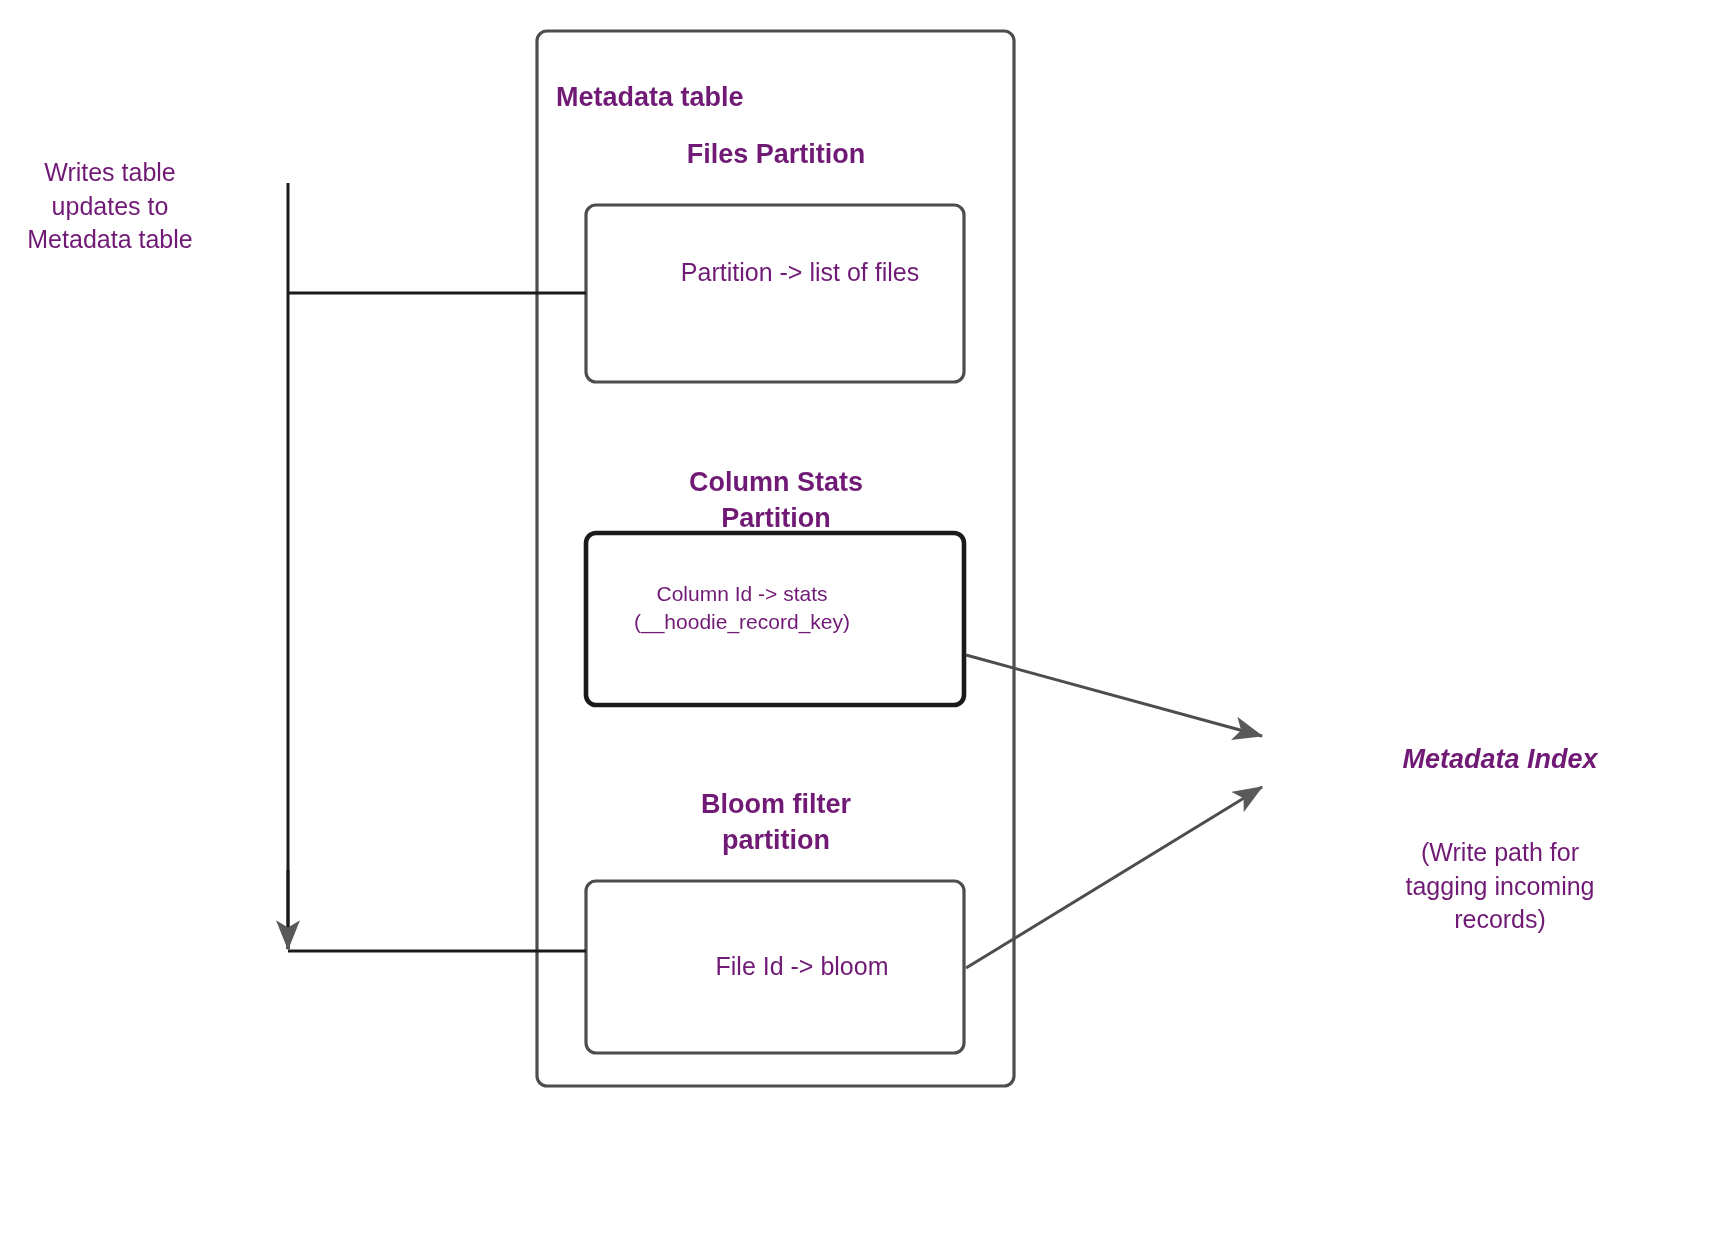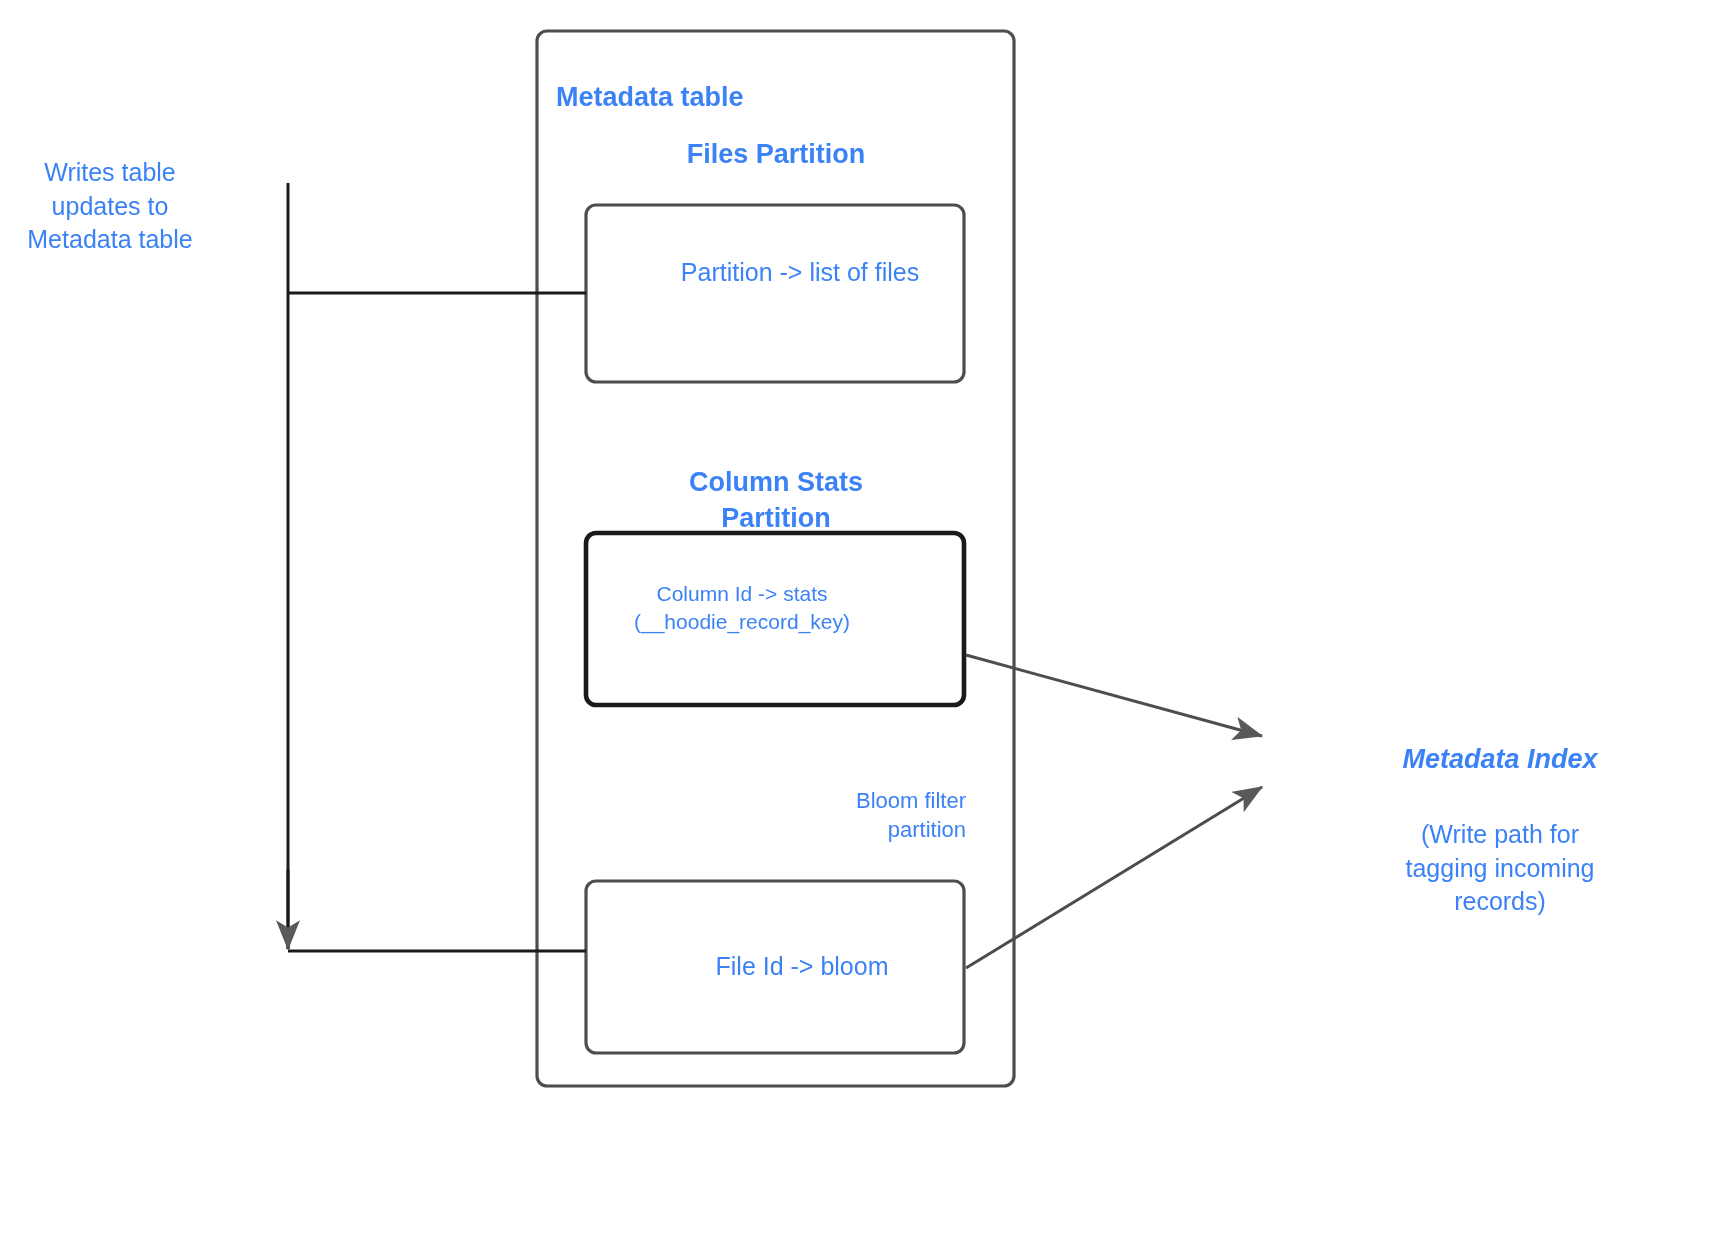--- a/index.html
+++ b/index.html
@@ -26,21 +26,21 @@
     height: 1244px;
     pointer-events: none;
   }
 
   
   .txt {
     position: absolute;
     text-align: center;
     line-height: 1.34;
     white-space: pre-line;
-    color: #3b82f6;
+    color: #701a75;
   }
   .lbl-writes {
     left: 10px;
     top: 156px;
     width: 200px;
     font-size: 25px;
     font-weight: 400;
   }
   .ttl-metadata-table {
     left: 556px;
@@ -62,23 +62,22 @@
     top: 436px;
     width: 380px;
     font-size: 27px;
     font-weight: 700;
     margin-top: 28px;
   }
   .ttl-bloom {
     left: 586px;
     top: 786px;
     width: 380px;
-    font-size: 22px;
-    font-weight: 400;
-    text-align: right;
+    font-size: 27px;
+    font-weight: 700;
   }
   .in-files {
     left: 586px;
     top: 256px;
     width: 380px;
     font-size: 25px;
     padding-left: 24px;
   }
   .in-colstats {
     left: 552px;
@@ -95,21 +94,21 @@
   .ttl-index {
     left: 1290px;
     top: 741px;
     width: 420px;
     font-size: 27px;
     font-weight: 700;
     font-style: italic;
   }
   .sub-index {
     left: 1310px;
-    top: 818px;
+    top: 836px;
     width: 380px;
     font-size: 25px;
   }
 
   
   .boxhit {
     position: absolute;
     background: transparent;
   }
 </style>

